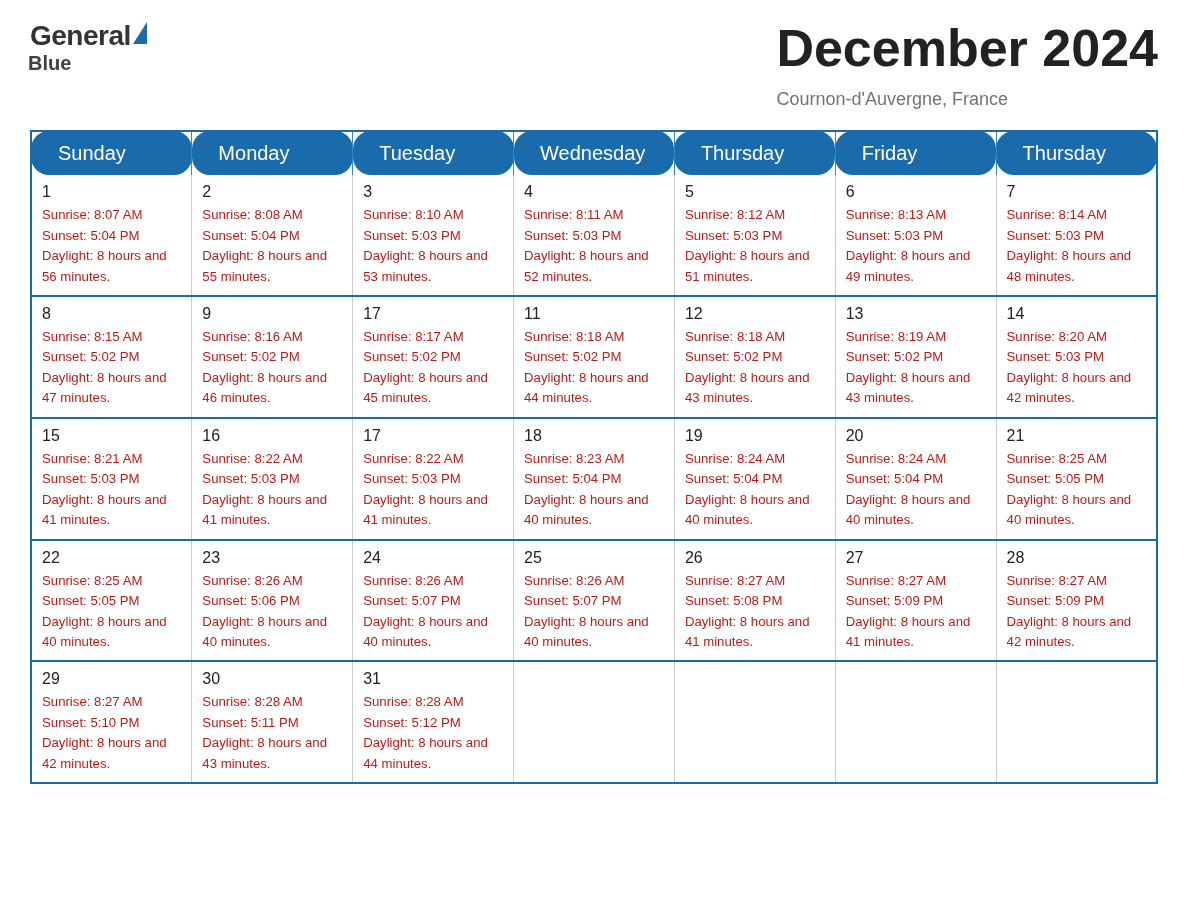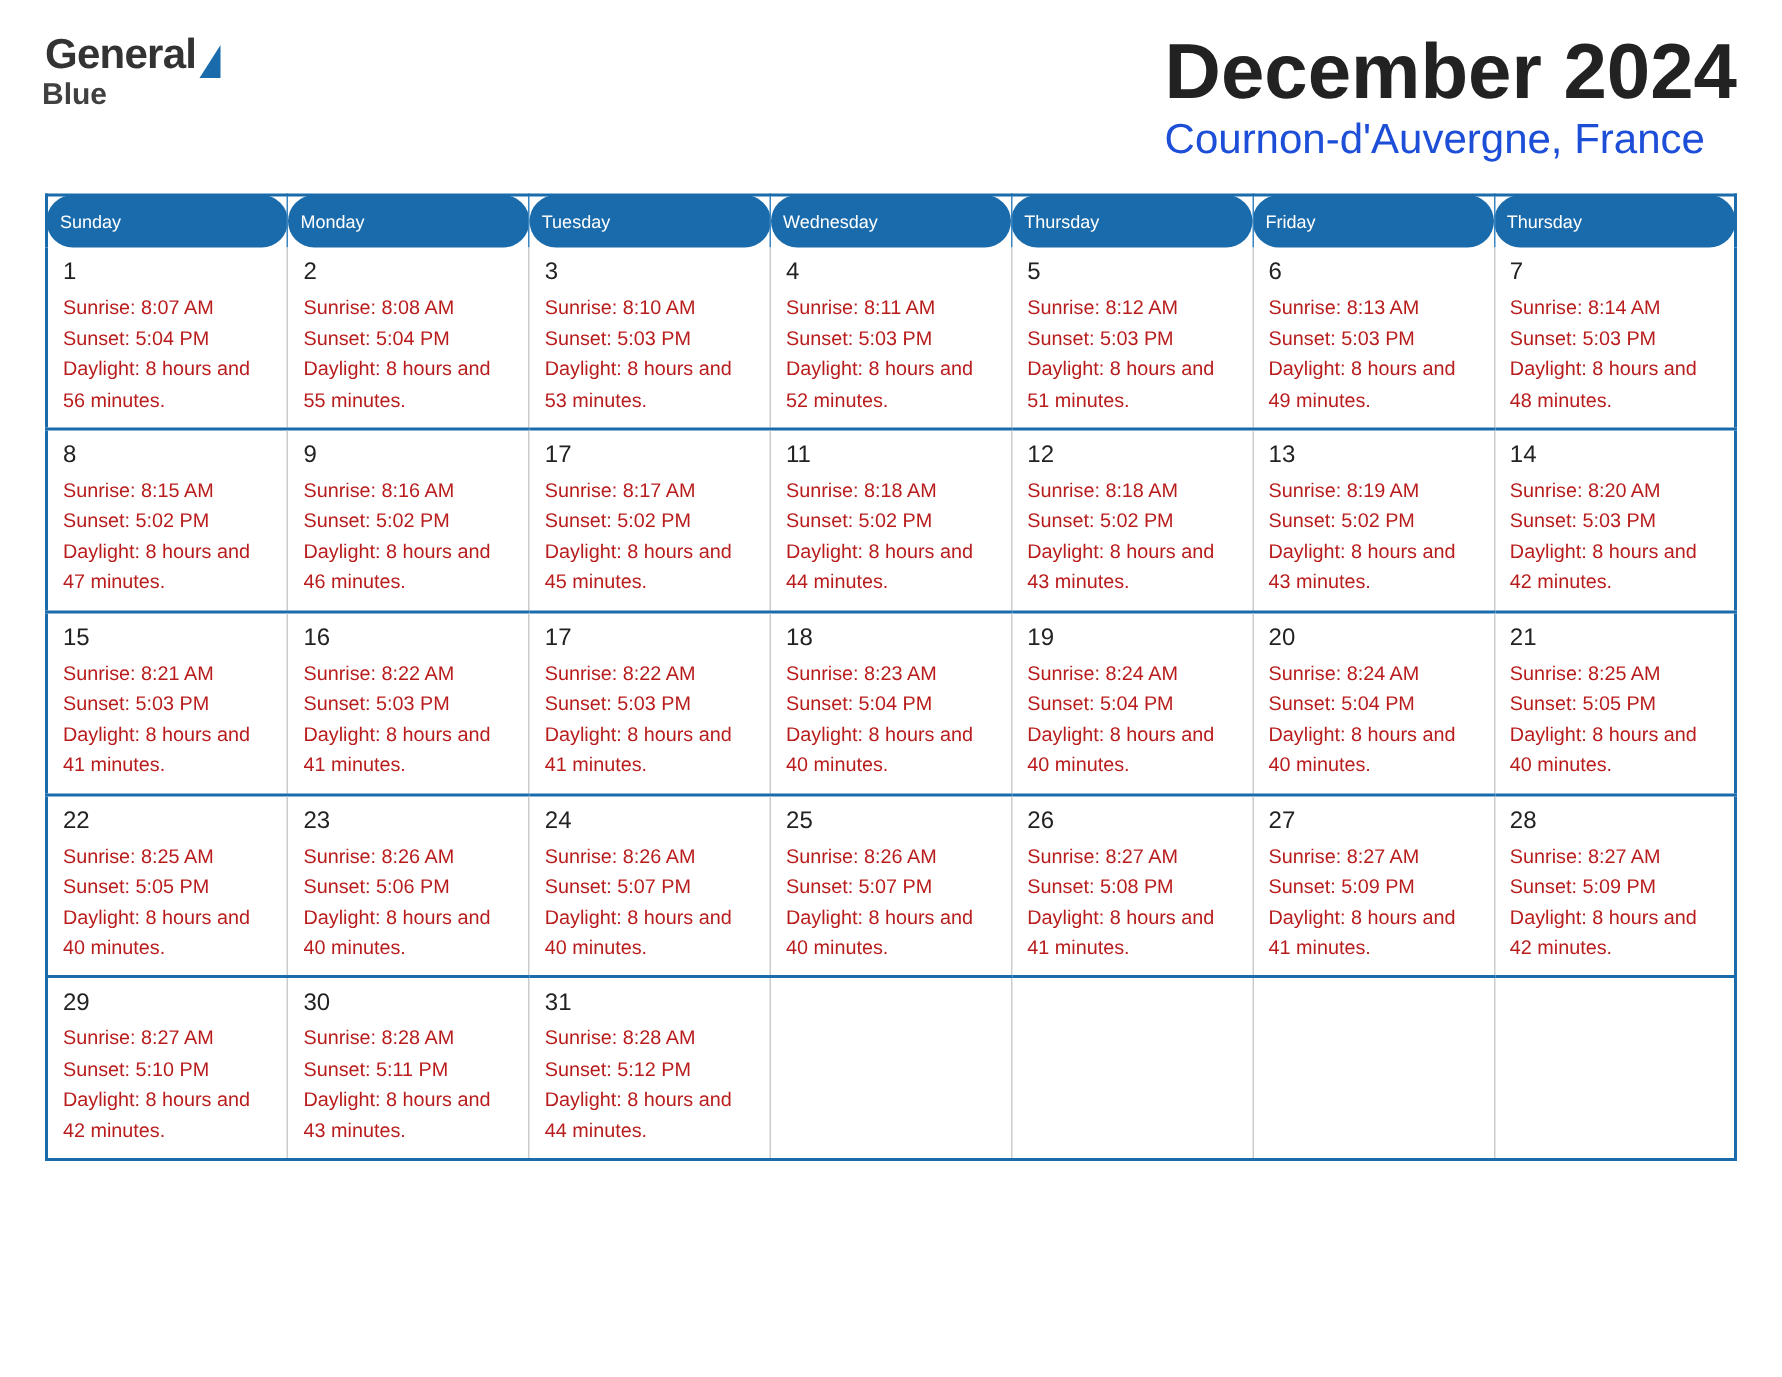--- a/index.html
+++ b/index.html
@@ -16,21 +16,21 @@
       align-items: flex-start;
       margin-bottom: 20px;
     }
     .logo {
       display: flex;
       flex-direction: column;
       align-items: flex-start;
     }
     .logo-top {
       display: flex;
-      align-items: flex-end;
+      align-items: flex-start;
     }
     .logo-general {
       font-size: 28px;
       font-weight: bold;
       color: #333;
       letter-spacing: -0.5px;
     }
     .logo-triangle {
       width: 0;
       height: 0;
@@ -49,35 +49,35 @@
     .title-section {
       text-align: left;
     }
     .month-title {
       font-size: 52px;
       font-weight: bold;
       color: #222;
       line-height: 1.1;
     }
     .location {
-      font-size: 28px;
-      color: #1d4ed8;
-      margin-top: 0;
+      font-size: 18px;
+      color: #737373;
+      margin-top: 12px;
     }
     .calendar {
       width: 100%;
       border-collapse: collapse;
       border: 2px solid #1a6bab;
     }
     .calendar th {
       background-color: #1a6bab;
       color: #fff;
-      font-size: 12px;
+      font-size: 20px;
       font-weight: normal;
-      padding: 10px 8px;
+      padding: 10px 26px;
       text-align: left;
       border-right: 1px solid #3a85c0;
       border-radius: 18px;
     }
     .calendar th:last-child {
       border-right: none;
     }
     .calendar td {
       vertical-align: top;
       padding: 8px 10px;

